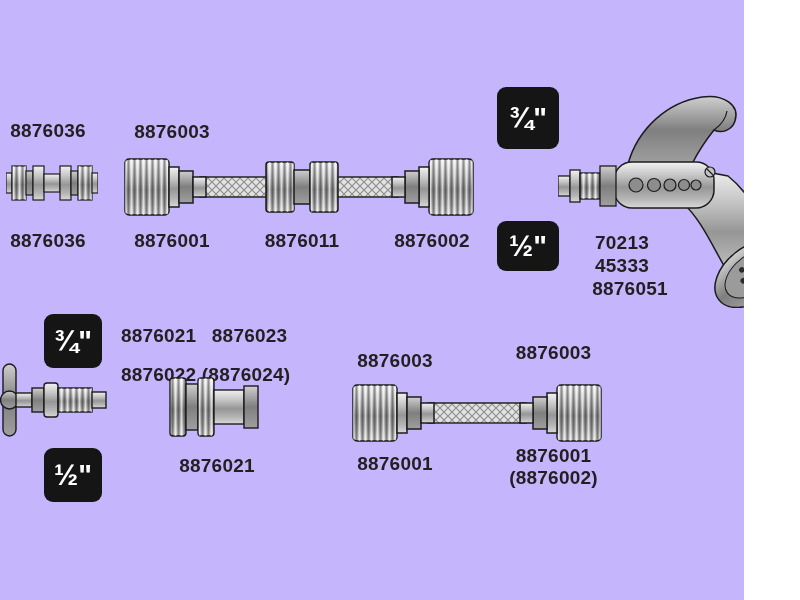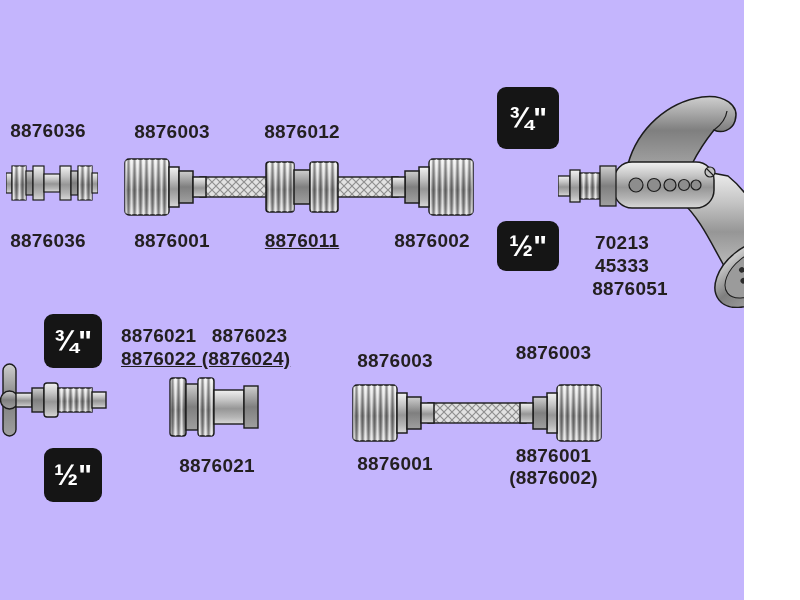--- a/index.html
+++ b/index.html
@@ -65,21 +65,20 @@
       <rect x="65" y="7" width="7" height="24" fill="url(#metalDark)"></rect>
       <rect x="72" y="2" width="14" height="34" fill="url(#metal)"></rect>
       <rect x="72" y="2" width="14" height="34" fill="url(#ribs)" stroke="none"></rect>
       <rect x="86" y="9" width="6" height="20" fill="url(#metal)"></rect>
     </g>
   </svg>
 
   <div class="lbl" style="left:0px;top:230px;width:96px;">8876036</div>
 
   <div class="lbl" style="left:127px;top:121px;width:90px;">8876003</div>
-  <div class="lbl" style="left:257px;top:121px;width:90px;">8876012</div>
 
   <svg class="art" style="left:124px;top:158px;" width="350" height="58" viewBox="0 0 350 58">
 
     <rect x="76" y="19" width="72" height="20" fill="url(#hatch)" stroke="#1c1c1c" stroke-width="1.4"></rect>
     <rect x="206" y="19" width="68" height="20" fill="url(#hatch)" stroke="#1c1c1c" stroke-width="1.4"></rect>
 
     <g stroke="#1c1c1c" stroke-width="1.5">
       <rect x="1" y="1" width="44" height="56" rx="4" fill="url(#metal)"></rect>
       <rect x="1" y="1" width="44" height="56" rx="4" fill="url(#ribs)" stroke="none"></rect>
       <rect x="45" y="9" width="10" height="40" fill="url(#metal)"></rect>
@@ -98,21 +97,21 @@
     <g transform="translate(350,0) scale(-1,1)" stroke="#1c1c1c" stroke-width="1.5">
       <rect x="1" y="1" width="44" height="56" rx="4" fill="url(#metal)"></rect>
       <rect x="1" y="1" width="44" height="56" rx="4" fill="url(#ribs)" stroke="none"></rect>
       <rect x="45" y="9" width="10" height="40" fill="url(#metal)"></rect>
       <rect x="55" y="13" width="14" height="32" fill="url(#metalDark)"></rect>
       <rect x="69" y="19" width="13" height="20" fill="url(#metal)"></rect>
     </g>
   </svg>
 
   <div class="lbl" style="left:127px;top:230px;width:90px;">8876001</div>
-  <div class="lbl" style="left:257px;top:230px;width:90px;text-decoration:underline;">8876011</div>
+  <div class="lbl" style="left:257px;top:230px;width:90px;">8876011</div>
   <div class="lbl" style="left:387px;top:230px;width:90px;">8876002</div>
 
   <div class="badge" style="left:497px;top:87px;width:62px;height:62px;">
     <span>¾"</span>
   </div>
 
   <div class="badge" style="left:497px;top:221px;width:62px;height:50px;">
     <span>½"</span>
   </div>
 
@@ -179,21 +178,21 @@
       <rect x="58" y="26" width="34" height="24" fill="url(#ribs)" stroke="none"></rect>
       <rect x="92" y="30" width="14" height="16" fill="url(#metal)"></rect>
     </g>
   </svg>
 
   <div class="badge" style="left:44px;top:448px;width:58px;height:54px;">
     <span>½"</span>
   </div>
 
   <div class="lbl left gap" style="left:121px;top:325px;">8876021 8876023</div>
-  <div class="lbl left" style="left:121px;top:348px;text-decoration:underline;">8876022 (8876024)</div>
+  <div class="lbl left" style="left:121px;top:364px;">8876022 (8876024)</div>
 
   <svg class="art" style="left:168px;top:376px;" width="92" height="62" viewBox="0 0 92 62">
     <g stroke="#1c1c1c" stroke-width="1.4">
       <rect x="2" y="2" width="16" height="58" rx="3" fill="url(#metal)"></rect>
       <rect x="2" y="2" width="16" height="58" rx="3" fill="url(#ribs)" stroke="none"></rect>
       <rect x="18" y="8" width="12" height="46" fill="url(#metalDark)"></rect>
       <rect x="30" y="2" width="16" height="58" rx="3" fill="url(#metal)"></rect>
       <rect x="30" y="2" width="16" height="58" rx="3" fill="url(#ribs)" stroke="none"></rect>
       <rect x="46" y="14" width="30" height="34" fill="url(#metal)"></rect>
       <rect x="76" y="10" width="14" height="42" fill="url(#metalDark)"></rect>

